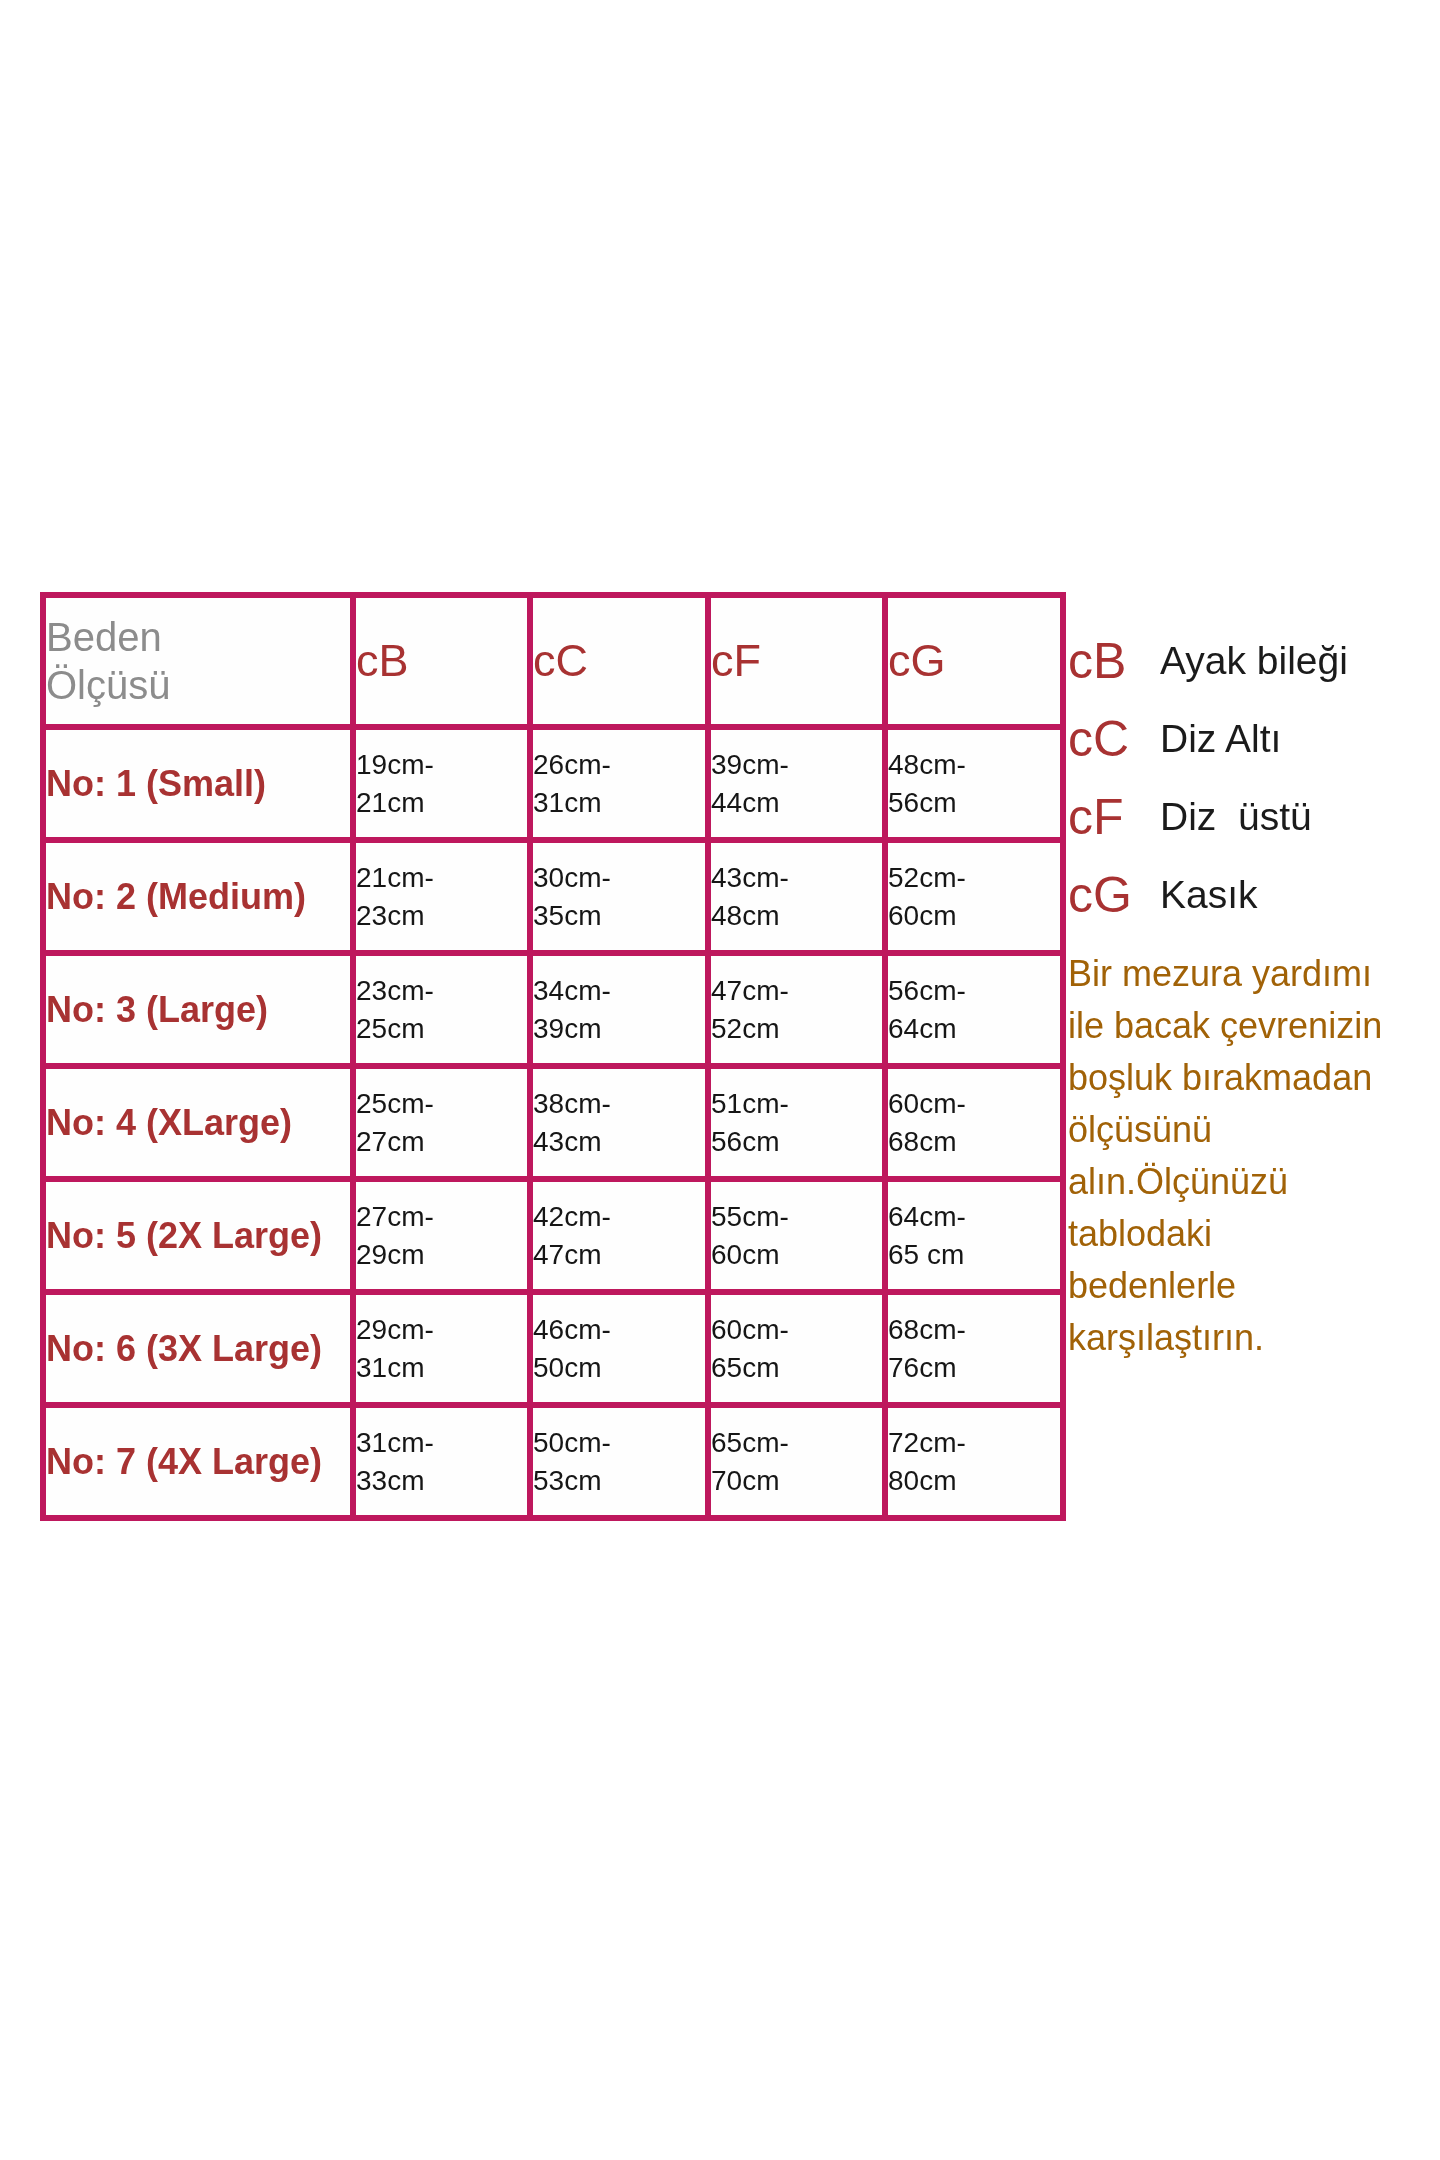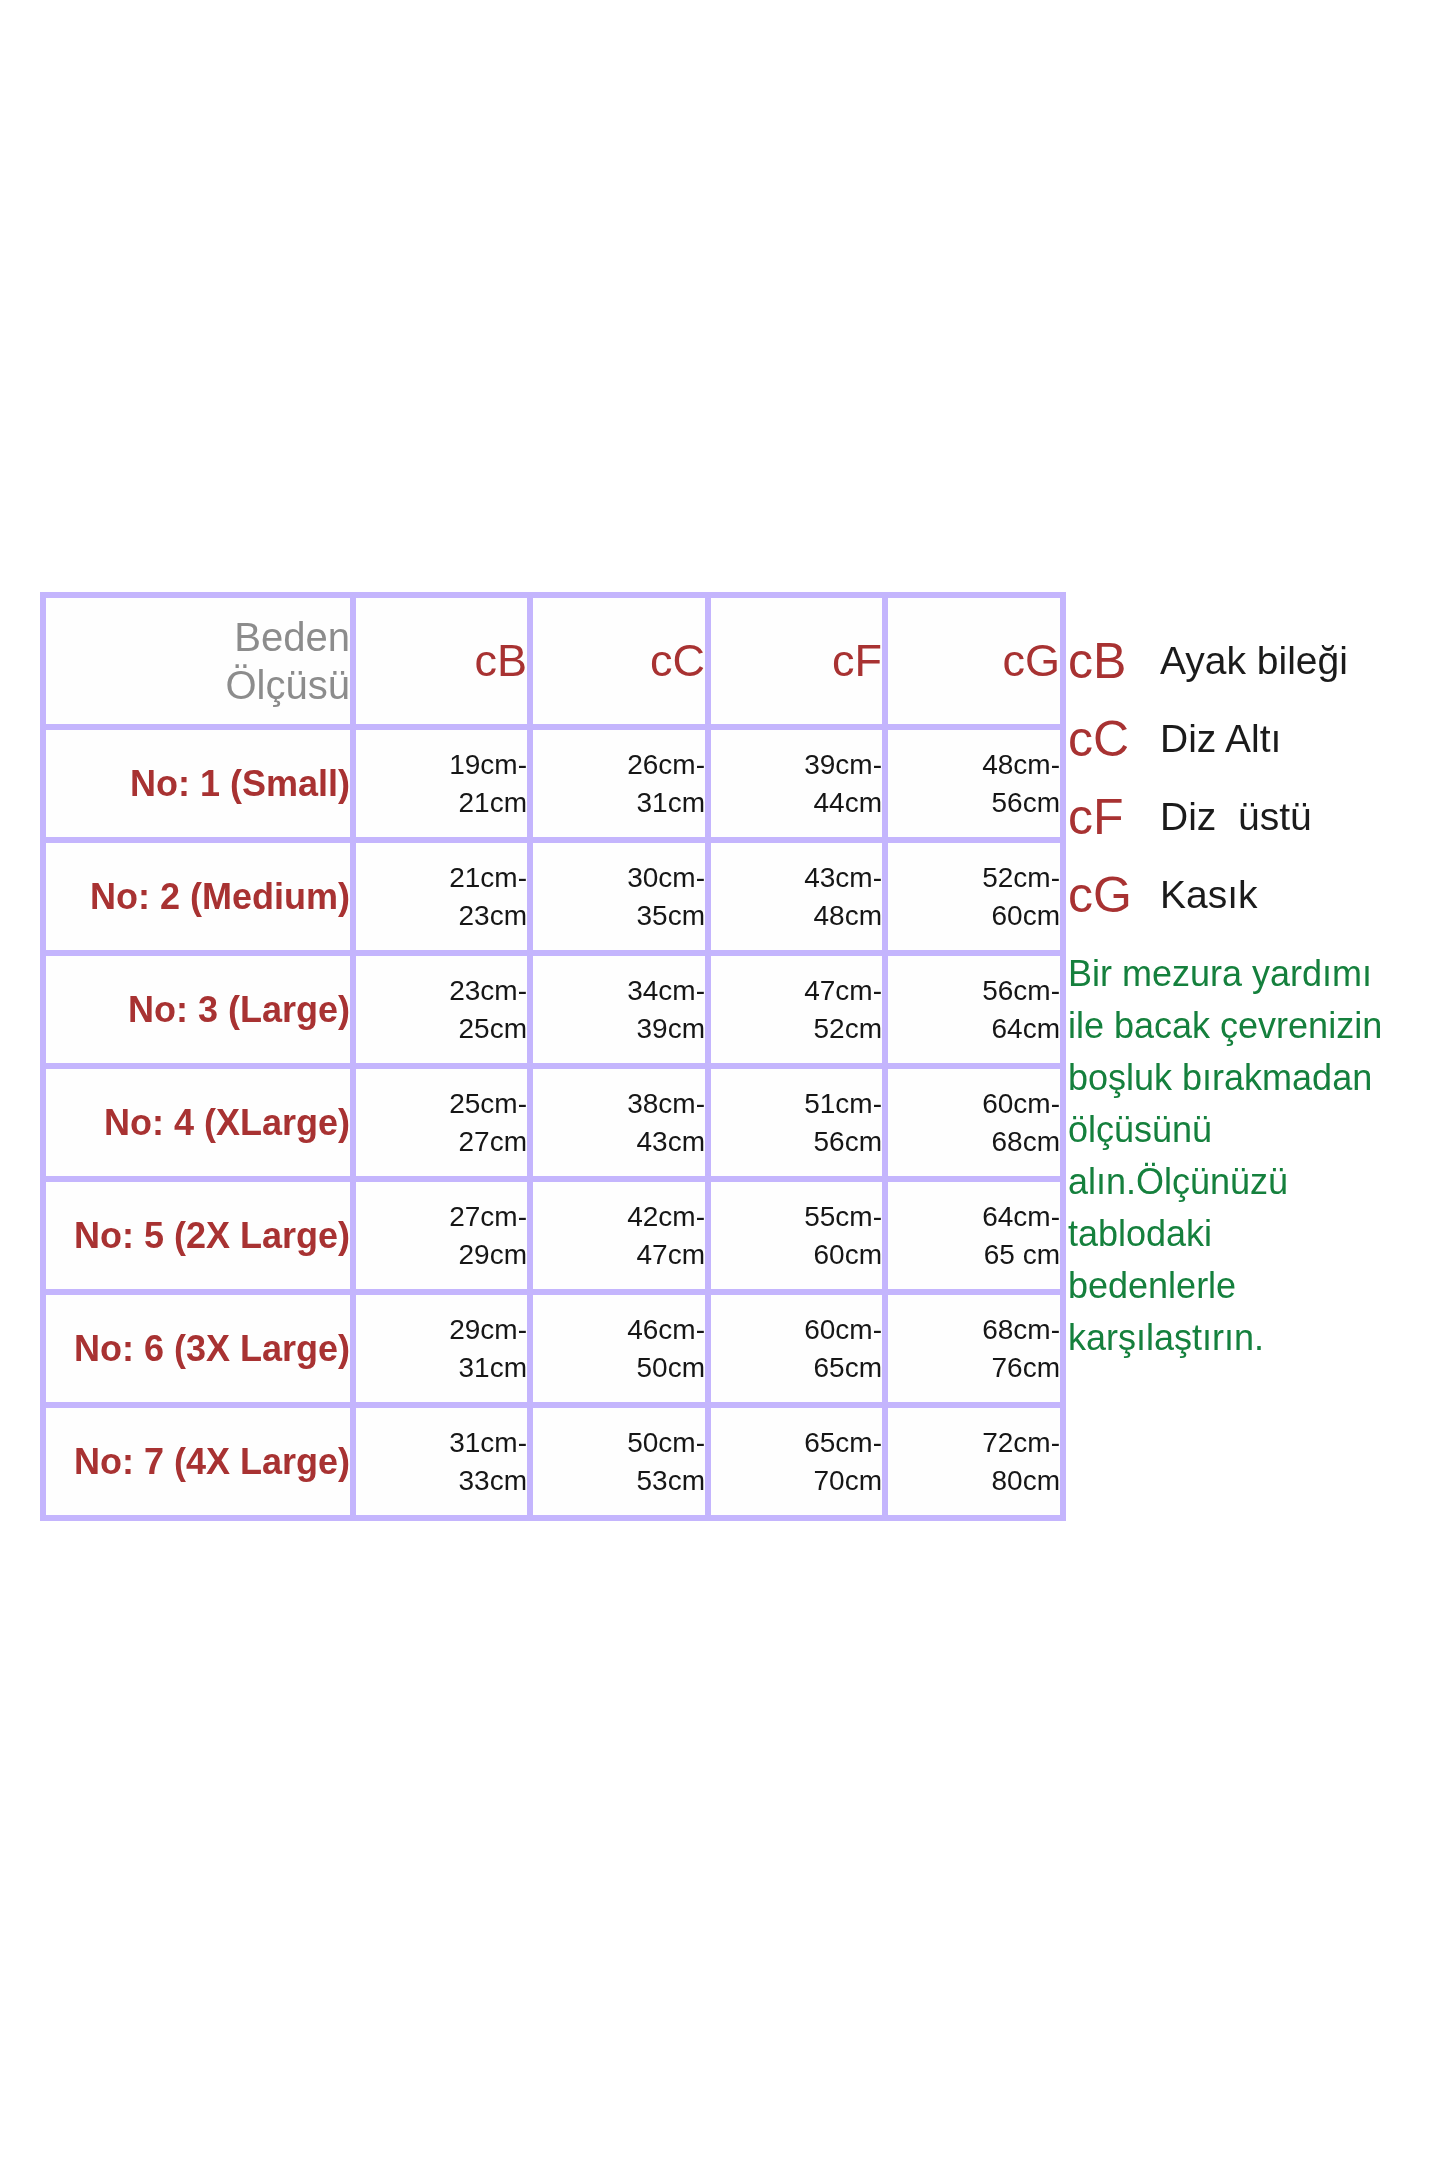--- a/index.html
+++ b/index.html
@@ -18,22 +18,22 @@
 
   
   table.size-table {
     position: absolute;
     left: 40px;
     top: 592px;
     border-collapse: collapse;
     table-layout: fixed;
   }
   table.size-table td, table.size-table th {
-    border: 6px solid #c4b5fd;
-    text-align: right;
+    border: 6px solid #be185d;
+    text-align: left;
     vertical-align: middle;
     padding: 0;
     background: #fefefe;
   }
   tr.header-row { height: 132px; }
   tr.data-row   { height: 113px; }
 
   .size-label {
     color: #8c8c8c;
     font-size: 40px;
@@ -76,21 +76,21 @@
     width: 92px;
     flex: 0 0 92px;
   }
   .legend-label {
     color: #1b1b1b;
     font-size: 39px;
     white-space: pre-wrap;
   }
   .note-text {
     margin-top: 14px;
-    color: #15803d;
+    color: #a16207;
     font-size: 36px;
     line-height: 52px;
     white-space: pre-line;
   }
 </style>
 </head>
 <body>
 
 <div class="canvas">
 

